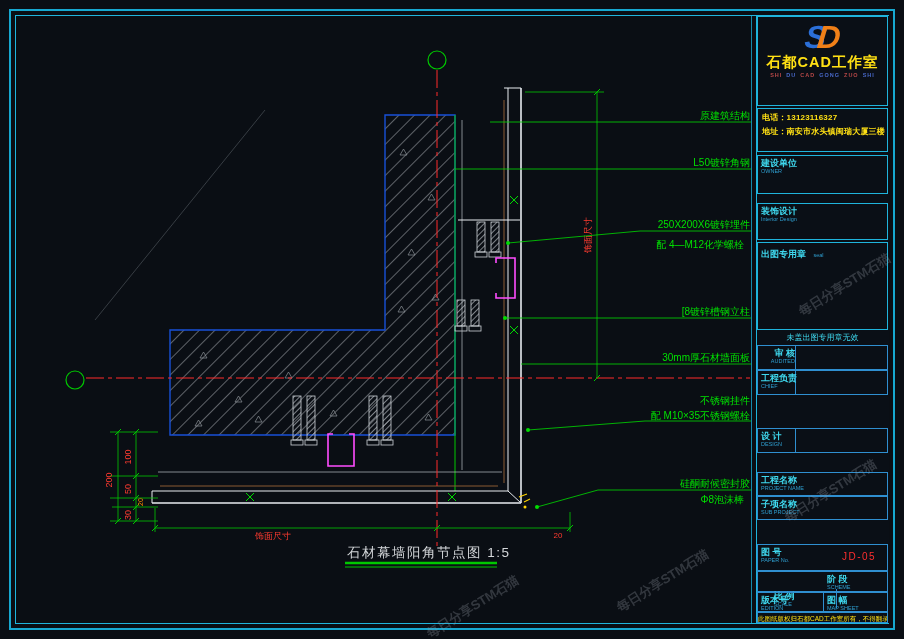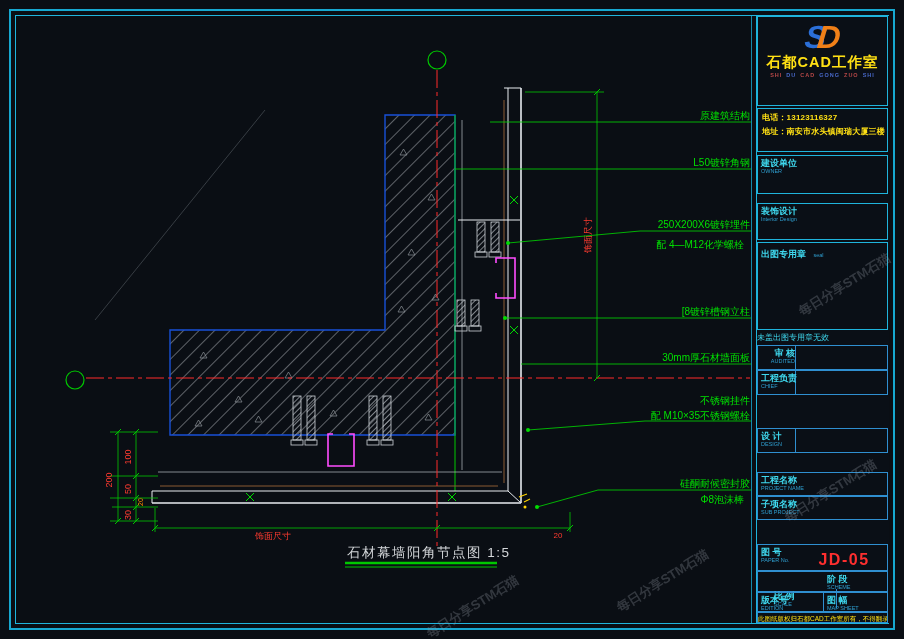--- a/index.html
+++ b/index.html
@@ -17,27 +17,27 @@
   .en{color:#2f9fd0;font-size:5.5px;font-weight:normal;display:block;padding-left:3px;line-height:6px;}
   .logo-wrap{text-align:center;}
   .sd{font-style:italic;font-weight:900;font-size:32px;line-height:34px;transform:skewX(-6deg);display:inline-block;margin-top:3px;}
   .sd .s{color:#2b6fd8;}
   .sd .d{color:#f08018;margin-left:-9px;}
   .studio-name{color:#ffe014;font-size:14.5px;font-weight:bold;letter-spacing:1px;line-height:16px;}
   .pinyin{font-size:5.5px;font-weight:bold;letter-spacing:1px;margin-top:2px;}
   .py-r{color:#b84848;margin:0 2px;}
   .py-b{color:#4868c8;margin:0 2px;}
   .contact div{color:#ffe014;font-size:8px;font-weight:bold;padding:3px 0 0 4px;white-space:nowrap;letter-spacing:.2px;}
-  .seal-note{color:#3fd8ee;font-size:8px;text-align:left;padding-right:4px;}
+  .seal-note{color:#3fd8ee;font-size:8px;text-align:center;padding-right:4px;}
   .srow{position:absolute;left:0;width:131px;height:25px;box-sizing:border-box;border:1px solid #2f8fd0;}
   .srow .lcell{position:absolute;left:0;top:0;width:38px;height:100%;border-right:1px solid #2f8fd0;box-sizing:border-box;}
   .nrow{position:absolute;left:0;width:131px;box-sizing:border-box;border:1px solid #2f8fd0;}
   .half{position:absolute;top:0;height:100%;width:66px;box-sizing:border-box;border-right:1px solid #2f8fd0;}
-  .jd{position:absolute;left:44px;top:6px;width:84px;text-align:center;color:#ff2f2f;
-      font-size:16px;font-weight:bold;letter-spacing:1.5px;}
+  .jd{position:absolute;left:59px;top:6px;width:84px;text-align:center;color:#ff2f2f;
+      font-size:10px;font-weight:normal;letter-spacing:1.5px;}
   .tb-note{color:#ffe014;font-size:6.5px;text-align:center;line-height:11px;white-space:nowrap;overflow:hidden;}
   
   .wm{color:rgba(145,152,162,0.30);font-size:13px;font-weight:bold;transform:rotate(-32deg);
       white-space:nowrap;pointer-events:none;z-index:50;}
   svg text{font-family:"Liberation Sans",sans-serif;}
 </style>
 </head>
 <body>
 
 <div class="page">

